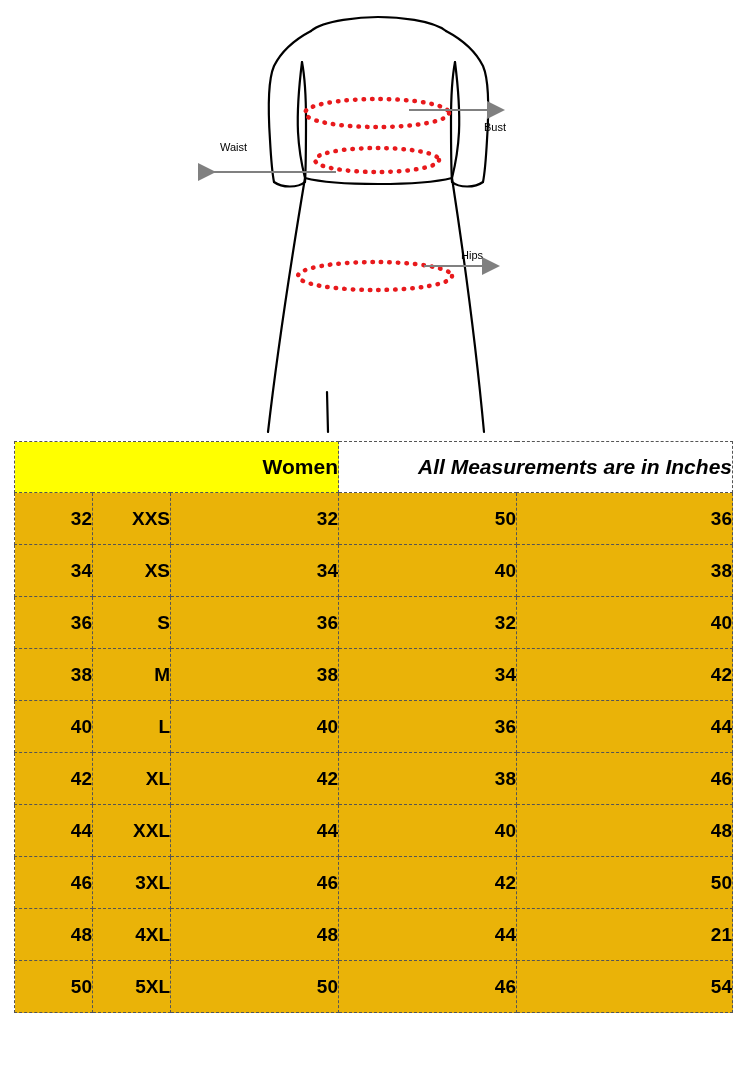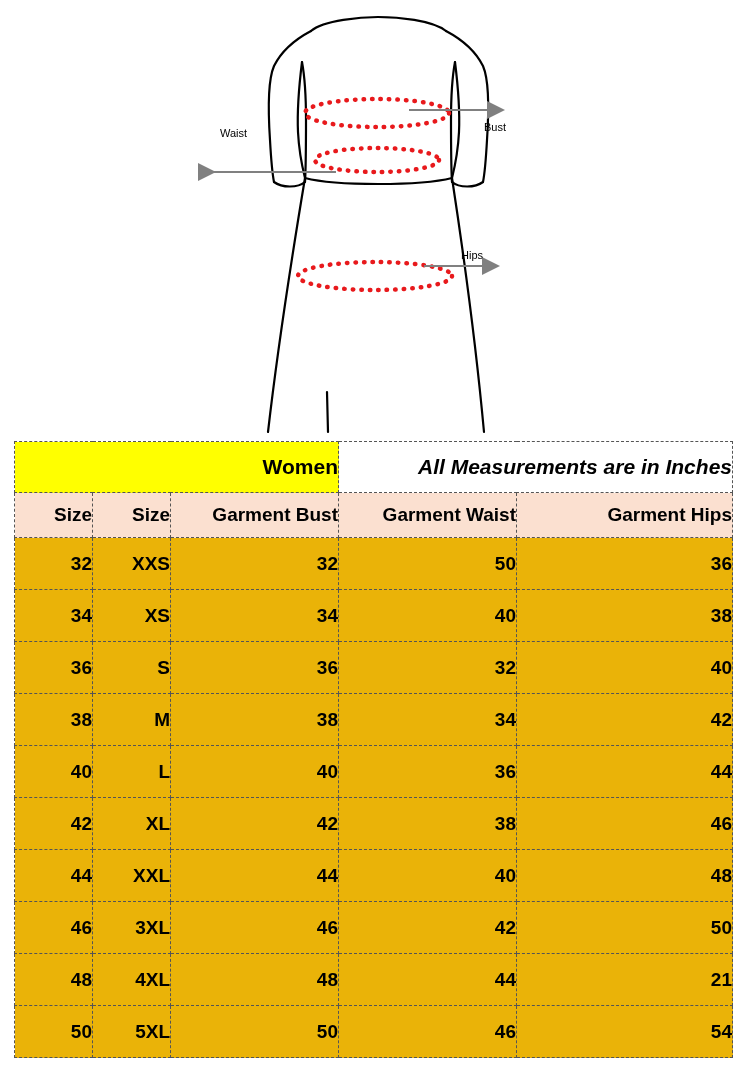--- a/index.html
+++ b/index.html
@@ -30,21 +30,21 @@
   }
   .fig-label {
     position: absolute;
     font-size: 11px;
     font-weight: 400;
     color: #000;
     font-family: "Liberation Sans", sans-serif;
     white-space: nowrap;
   }
   #label-bust  { left: 478px; top: 121px; }
-  #label-waist { left: 214px; top: 127px; text-align: center; }
+  #label-waist { left: 214px; top: 141px; text-align: center; }
   #label-hips  { left: 455px; top: 249px; }
 
   
   #size-table-wrap {
     position: absolute;
     left: 14px;
     top: 441px;
     width: 718px;
   }
   table.size-table {
@@ -157,27 +157,20 @@
         <col class="col2">
         <col class="col3">
         <col class="col4">
         <col class="col5">
     </colgroup>
     <tbody id="table-body">
       <tr class="title-row">
         <td class="title-women" colspan="3">Women</td>
         <td class="title-measure" colspan="2">All Measurements are in Inches</td>
       </tr>
-      <tr class="header-row">
-        <td>Size</td>
-        <td>Size</td>
-        <td>Garment Bust</td>
-        <td>Garment Waist</td>
-        <td>Garment Hips</td>
-      </tr>
     <tr class="data-row">
           <td>32</td>
           <td>XXS</td>
           <td>32</td>
           <td>50</td>
           <td>36</td>
         </tr>
         <tr class="data-row">
           <td>34</td>
           <td>XS</td>

